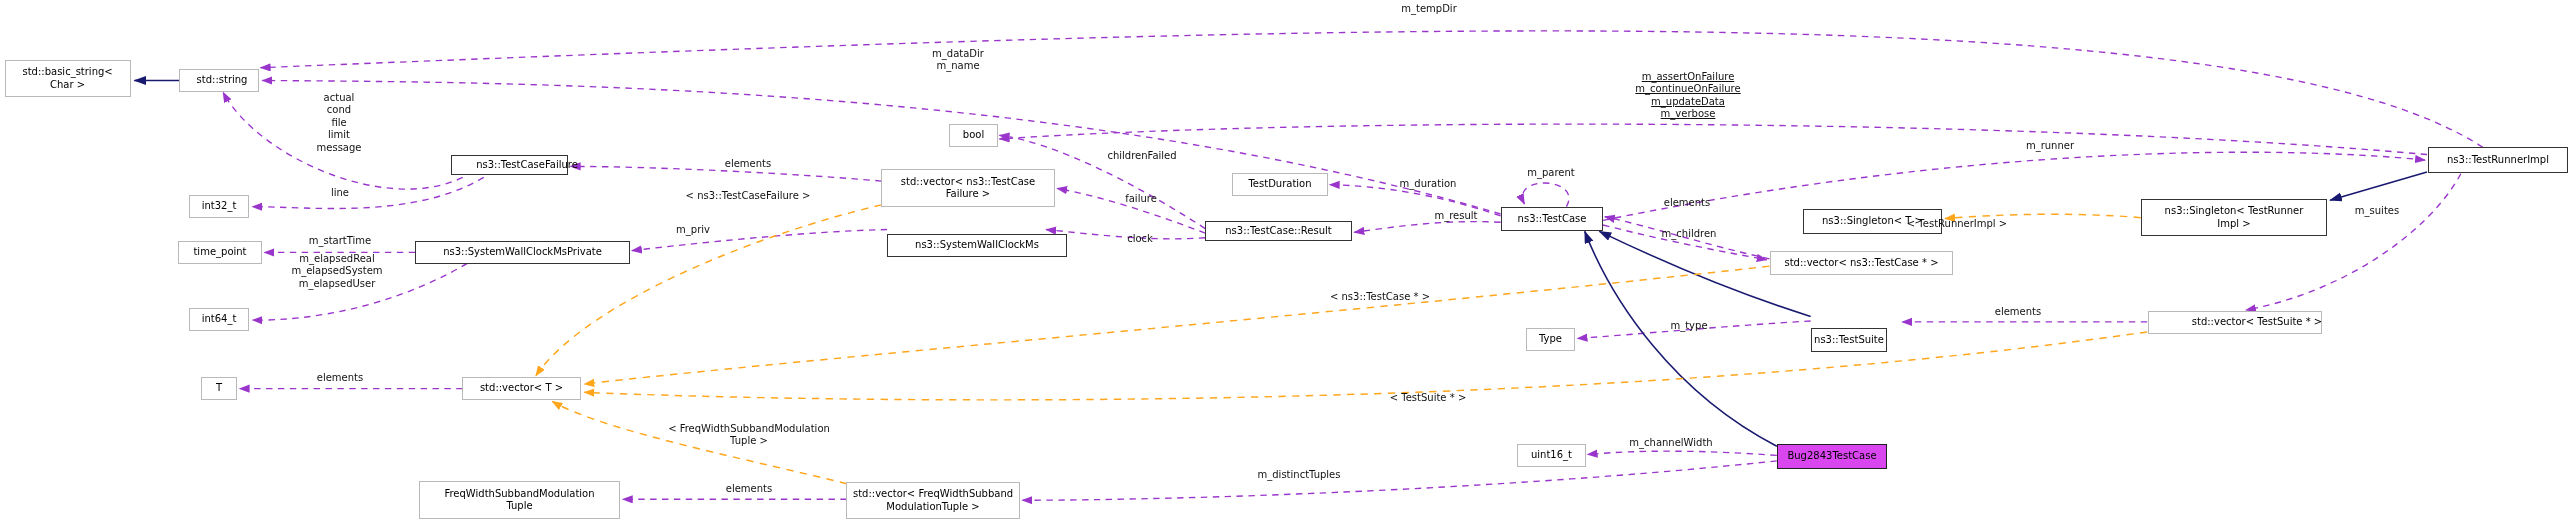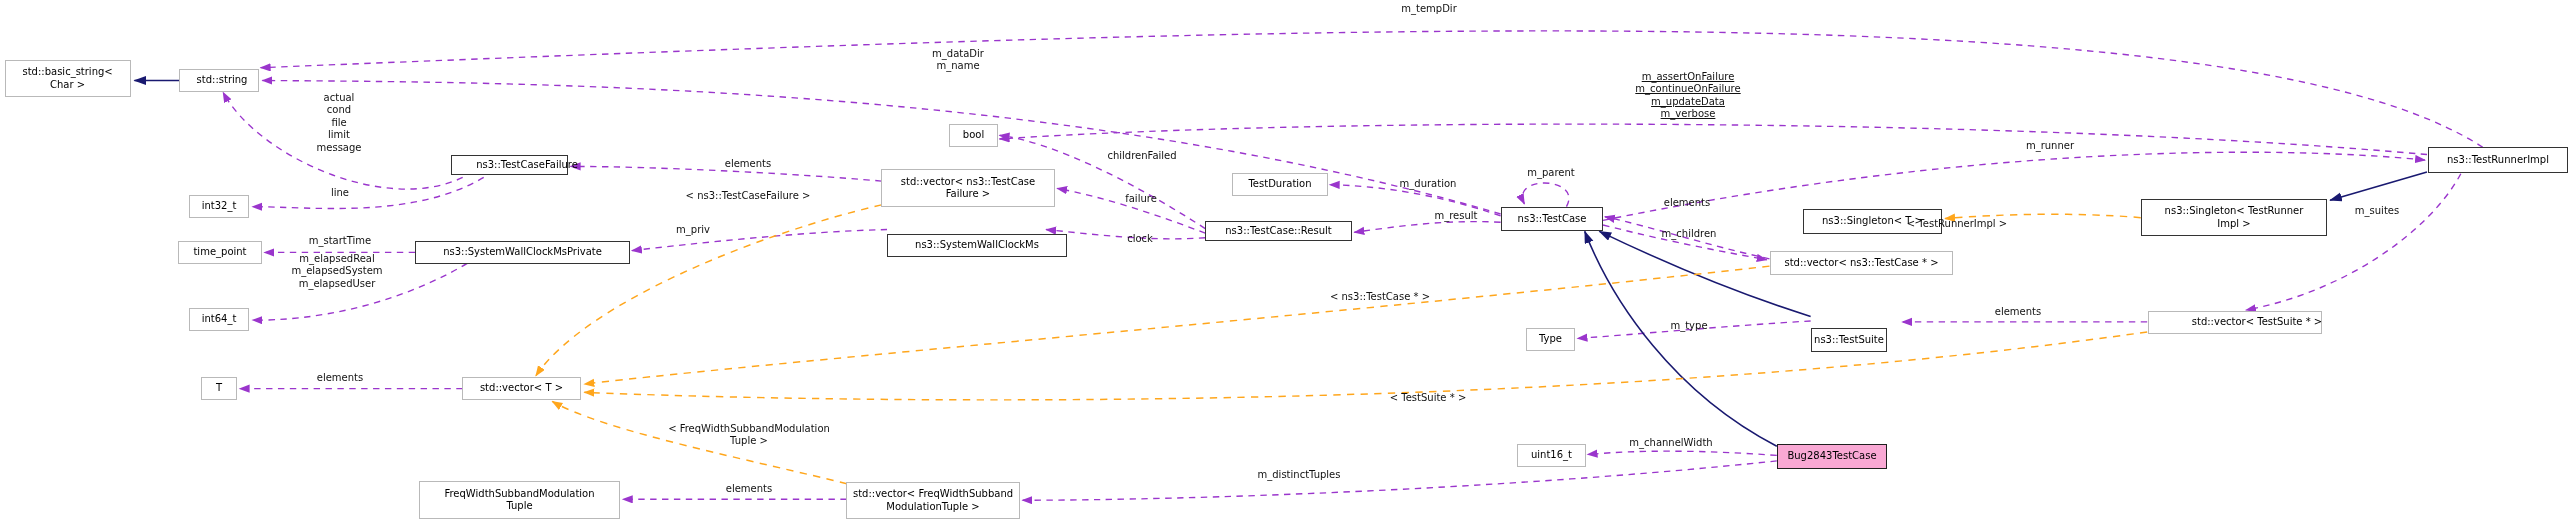--- a/index.html
+++ b/index.html
@@ -3,21 +3,21 @@
 <meta charset="utf-8">
 <style>
   html,body{margin:0;padding:0;background:#ffffff;}
   #diagram{position:relative;width:2576px;height:524px;background:#ffffff;overflow:hidden;
            font-family:"DejaVu Sans","Liberation Sans",sans-serif;}
   #edges{position:absolute;left:0;top:0;width:2576px;height:524px;}
   .node{position:absolute;display:flex;flex-direction:column;align-items:center;justify-content:center;
         background:#ffffff;border:0.9px solid #b9b9b9;color:#000;font-size:10px;line-height:12.4px;
         text-align:center;box-sizing:border-box;white-space:nowrap;cursor:pointer;}
   .node.bold{border:1.5px solid #333333;}
-  .node.fill{background:#f9a8d4;border:1.5px solid #1f1f1f;}
+  .node.fill{background:#d946ef;border:1.5px solid #1f1f1f;}
   .edge-label{position:absolute;transform:translateX(-50%);color:#111;font-size:10px;line-height:12.4px;
               text-align:center;white-space:nowrap;}
 </style>
 </head>
 <body>
 
 <div id="diagram">
   <svg id="edges" viewBox="0 0 2815 573" xmlns="http://www.w3.org/2000/svg">
     <defs>
       <marker id="arrow-member" markerUnits="userSpaceOnUse" markerWidth="13" markerHeight="10" refX="11" refY="4.5" orient="auto">

